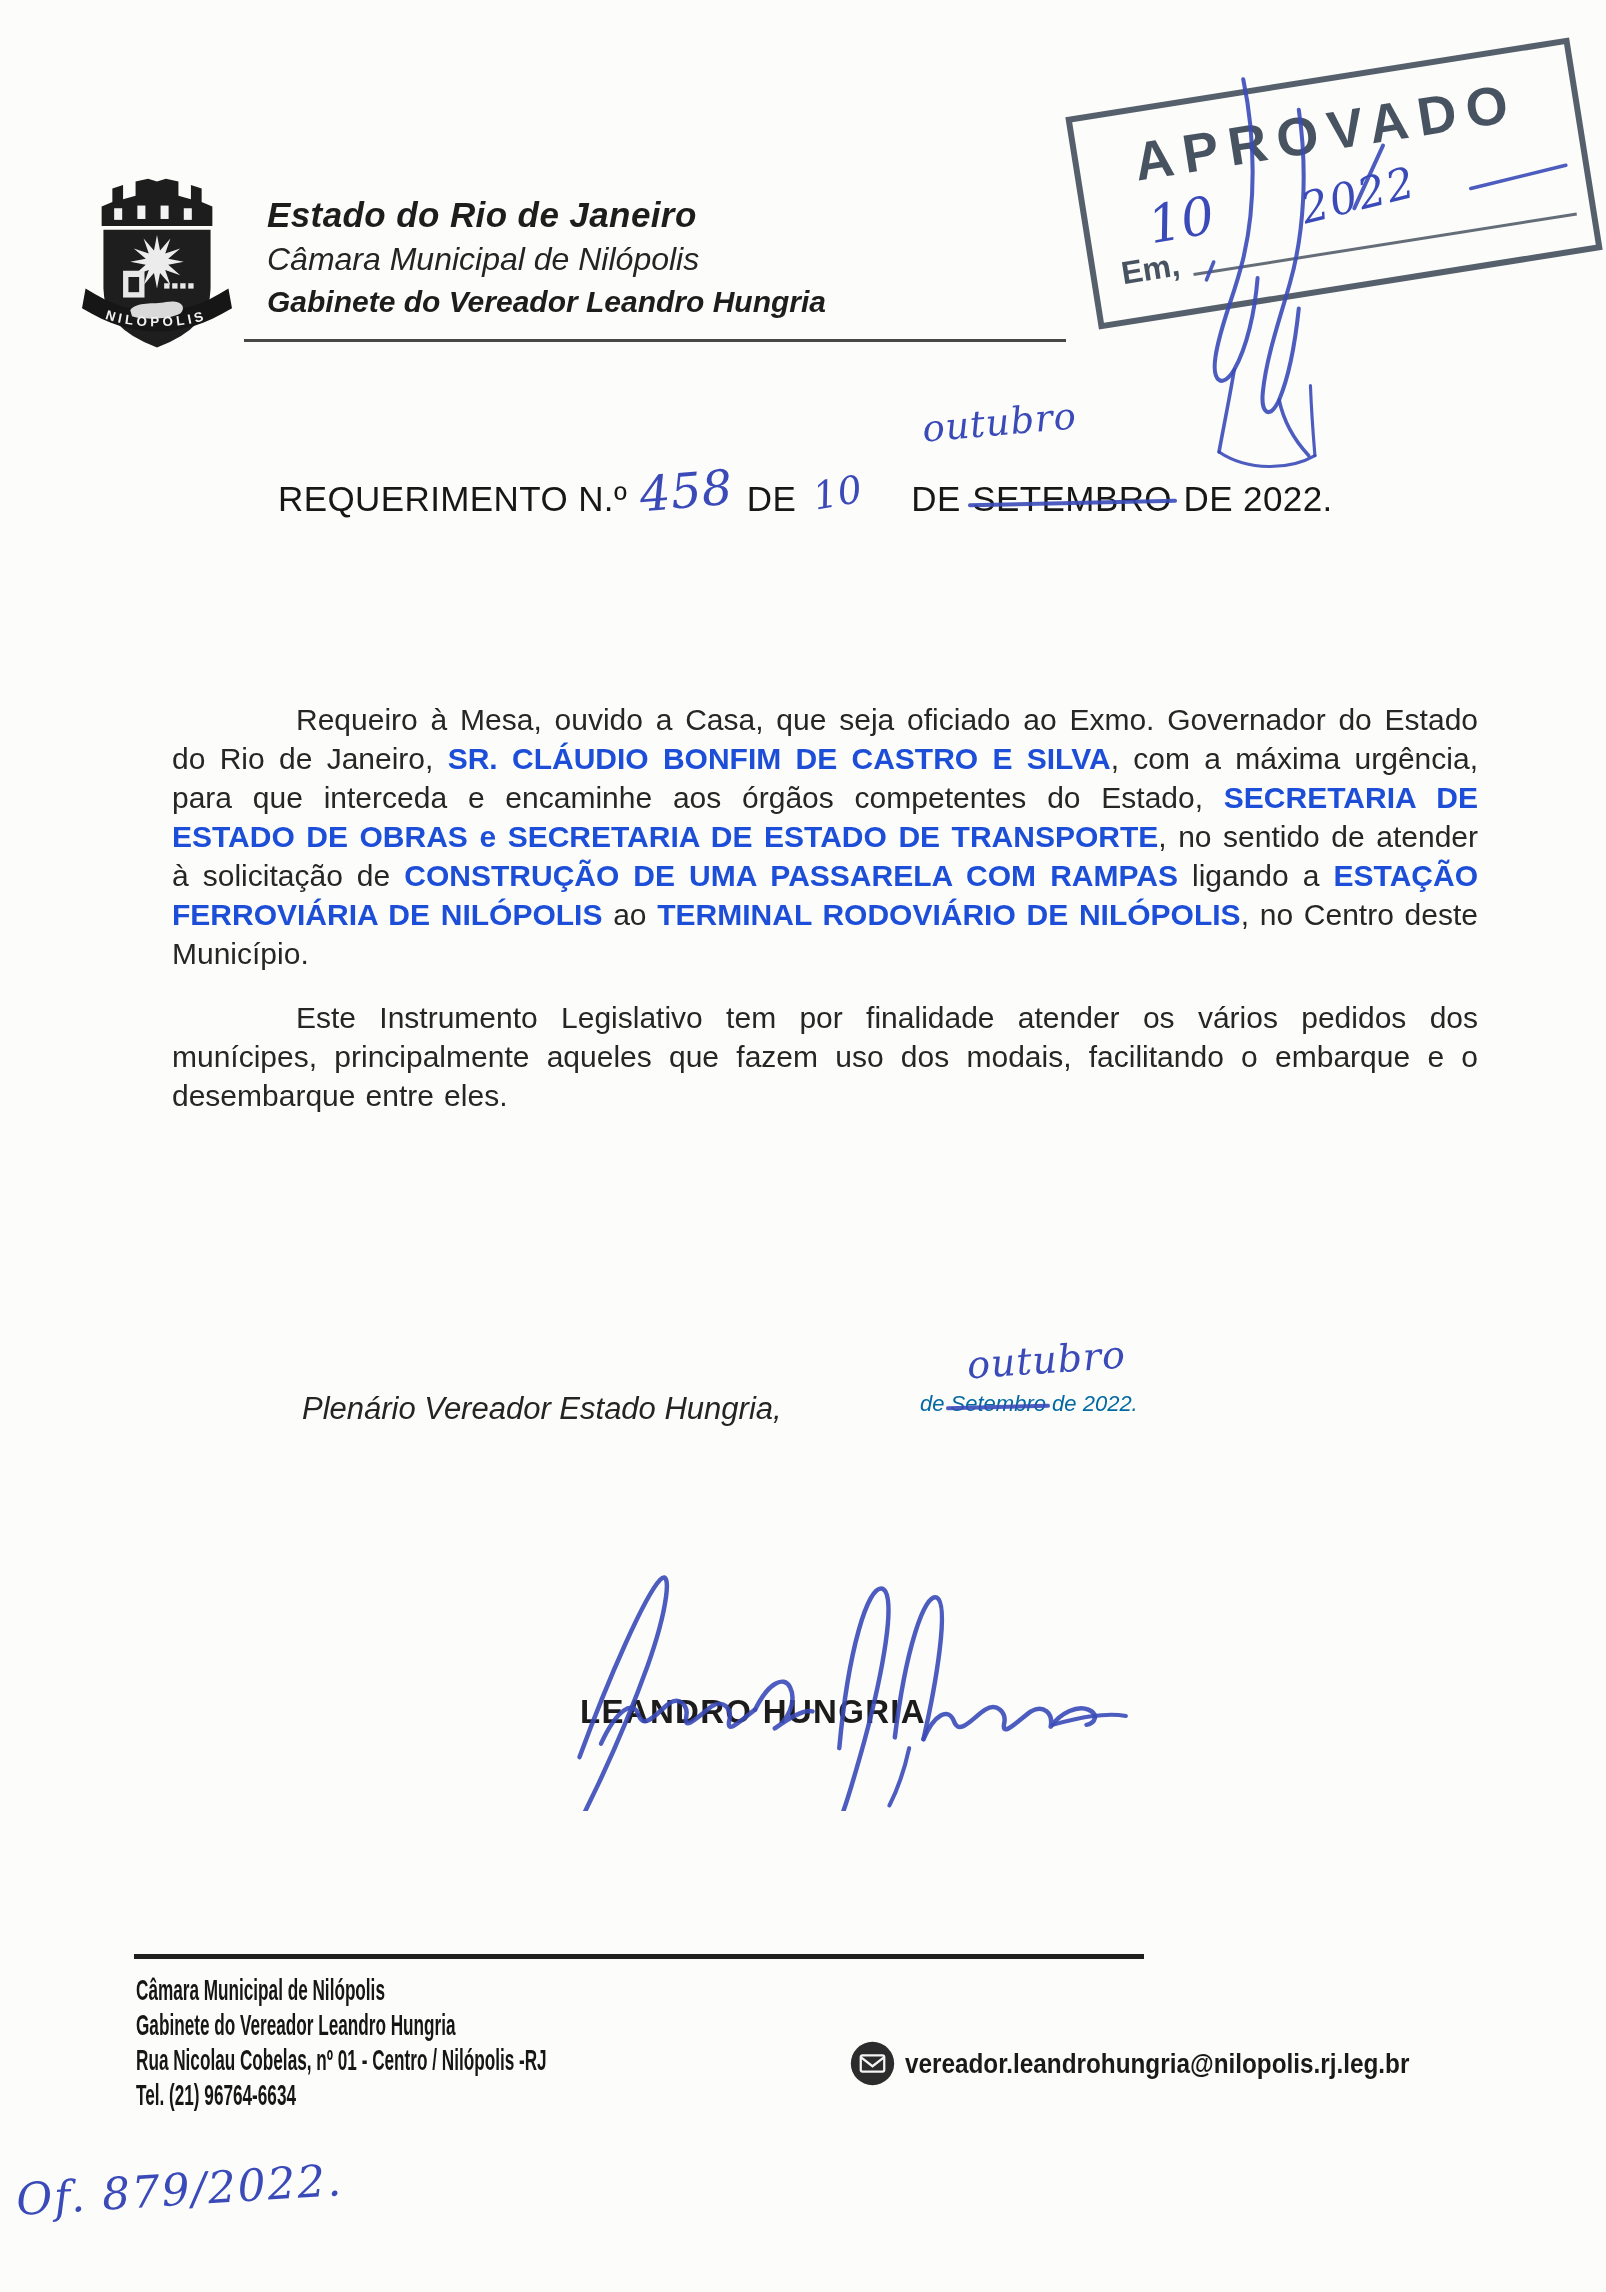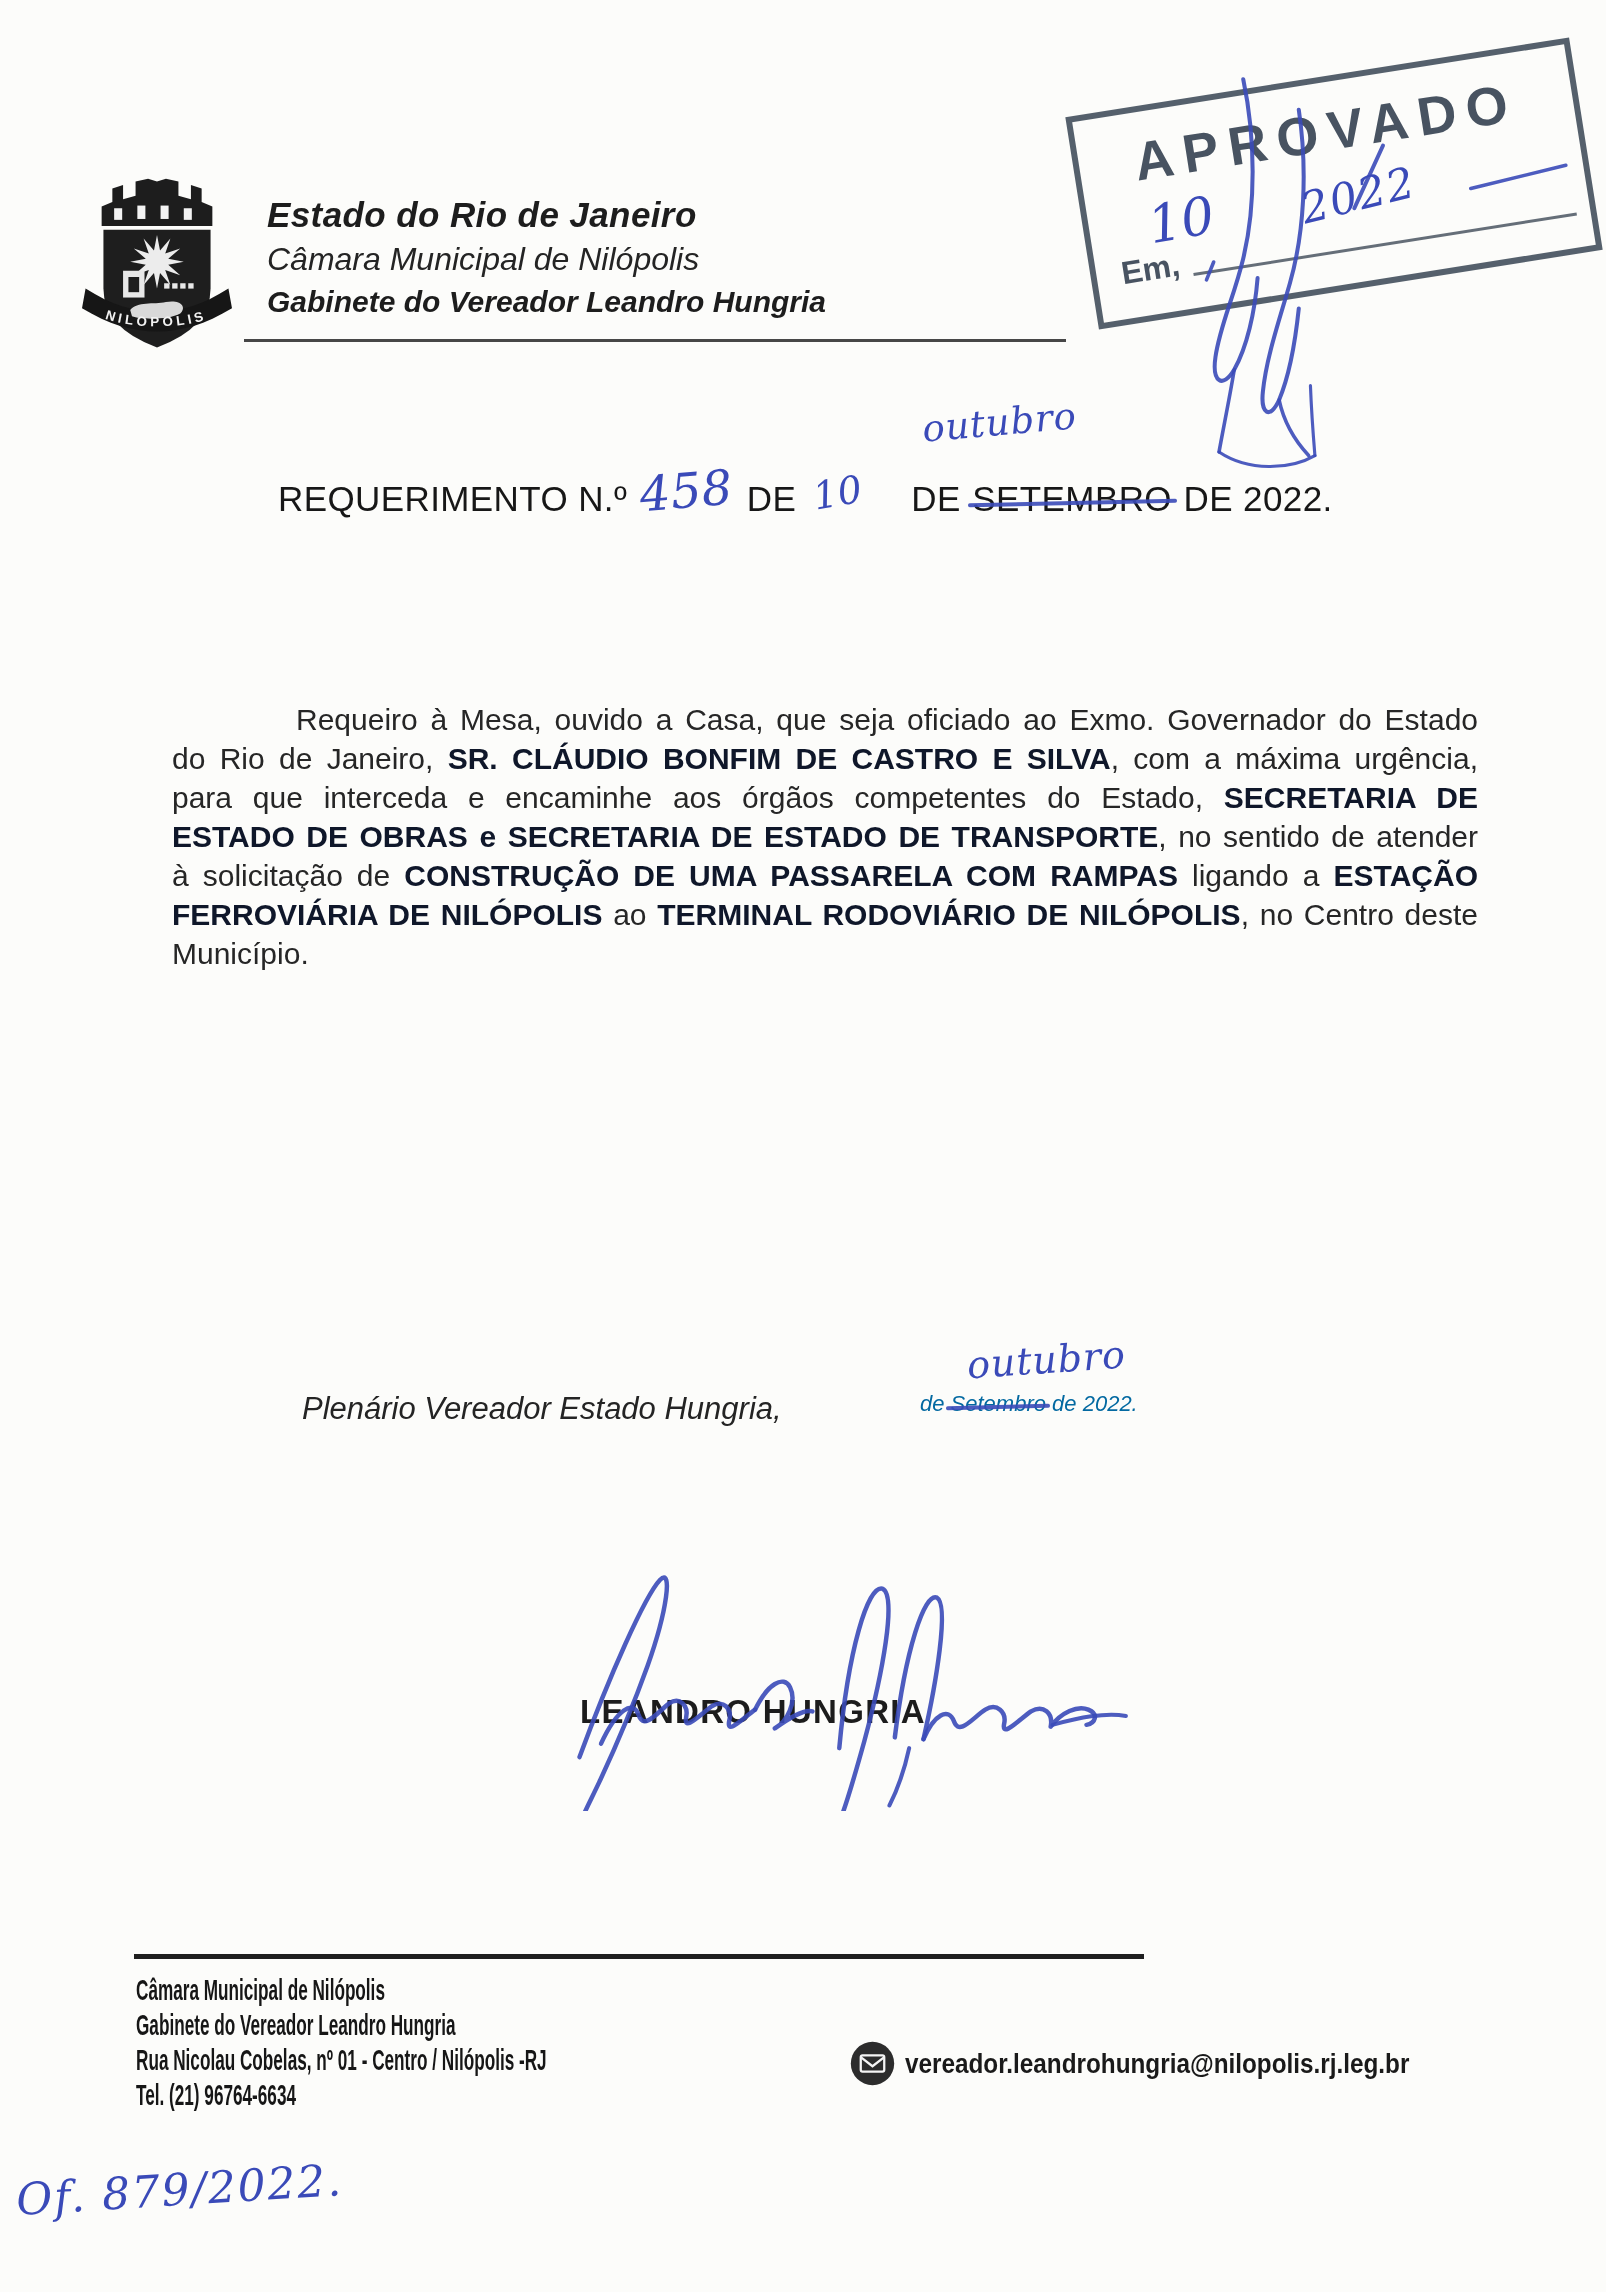--- a/index.html
+++ b/index.html
@@ -62,21 +62,21 @@
   }
   .outubro-title{left:922px;top:401px;font-size:37px;transform:rotate(-5deg);letter-spacing:0.9px;}
 
   
   .body-text{left:172px;top:700px;width:1306px;color:#262626;}
   .para{
     margin:0;font-size:30px;line-height:39px;text-align:justify;word-spacing:1.8px;
   }
   .para.indent{text-indent:124px;}
   .para + .para{margin-top:25px;}
-  .para b{color:#0f172a;}
+  .para b{color:#1d4ed8;}
 
   
   .closing-left{left:302px;top:1391px;font-size:31px;font-style:italic;color:#242424;}
   .closing-right{left:920px;top:1391px;font-size:22px;font-style:italic;color:#0369a1;white-space:nowrap;text-align:center;}
   .outubro-closing{left:967px;top:1338px;font-size:38px;transform:rotate(-4deg);letter-spacing:0.9px;}
 
   
   .sig{left:524px;top:1533px;width:627px;height:278px;pointer-events:none;}
   .sig-block{left:502px;top:1693px;width:502px;text-align:center;color:#1c1c1c;}
   .sig-name{font-size:33px;font-weight:bold;letter-spacing:1.3px;}
@@ -159,20 +159,21 @@
     <span>DE</span>
     <span class="pen hand-day">10</span>
     <span class="t-de2">DE</span>
     <span class="t-month strike">SETEMBRO</span>
     <span>DE 2022.</span>
   </div>
   <div class="abs pen outubro-title">outubro</div>
 
   <div class="abs body-text">
     <p class="para indent"><span>Requeiro à Mesa, ouvido a Casa, que seja oficiado ao Exmo. Governador do Estado do Rio de Janeiro, </span><b>SR. CLÁUDIO BONFIM DE CASTRO E SILVA</b><span>, com a máxima urgência, para que interceda e encaminhe aos órgãos competentes do Estado, </span><b>SECRETARIA DE ESTADO DE OBRAS e SECRETARIA DE ESTADO DE TRANSPORTE</b><span>, no sentido de atender à solicitação de </span><b>CONSTRUÇÃO DE UMA PASSARELA COM RAMPAS</b><span> ligando a </span><b>ESTAÇÃO FERROVIÁRIA DE NILÓPOLIS</b><span> ao </span><b>TERMINAL RODOVIÁRIO DE NILÓPOLIS</b><span>, no Centro deste Município.</span></p>
+    <p class="para indent">Este Instrumento Legislativo tem por finalidade atender os vários pedidos dos munícipes, principalmente aqueles que fazem uso dos modais, facilitando o embarque e o desembarque entre eles.</p>
   </div>
 
   <div class="abs closing-left">Plenário Vereador Estado Hungria,</div>
   <div class="abs closing-right">
     <span>de </span><span class="strike">Setembro</span><span>  de 2022.</span>
   </div>
   <div class="abs pen outubro-closing">outubro</div>
 
   <div class="abs sig-block">
     <div class="sig-name">LEANDRO HUNGRIA</div>

